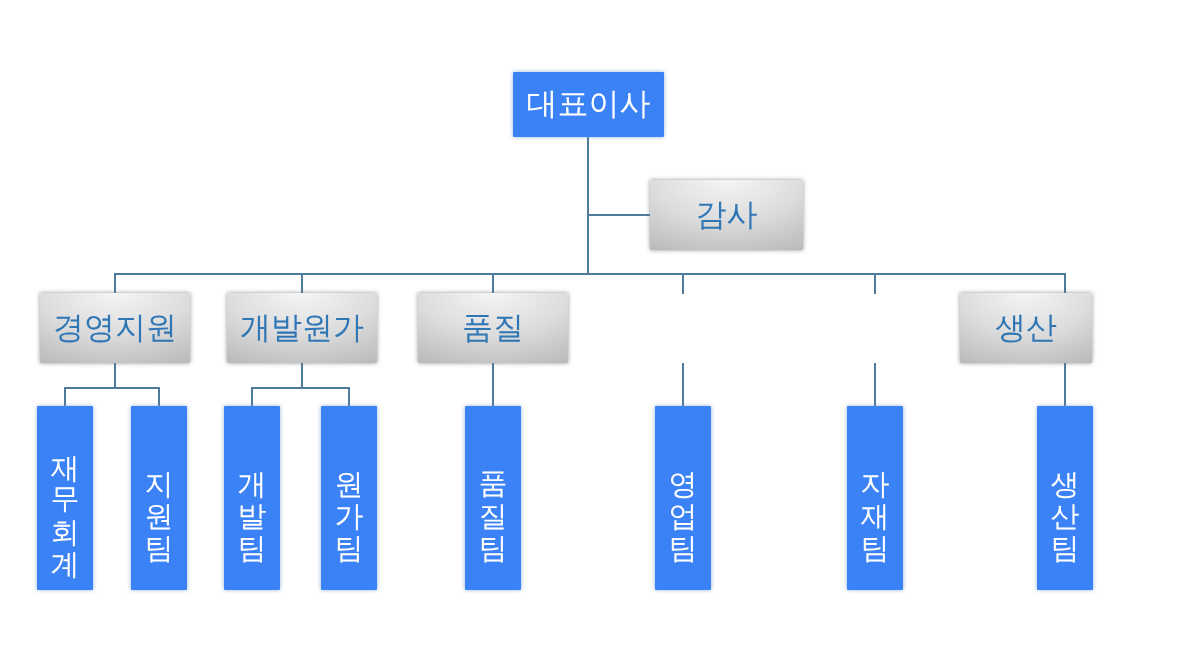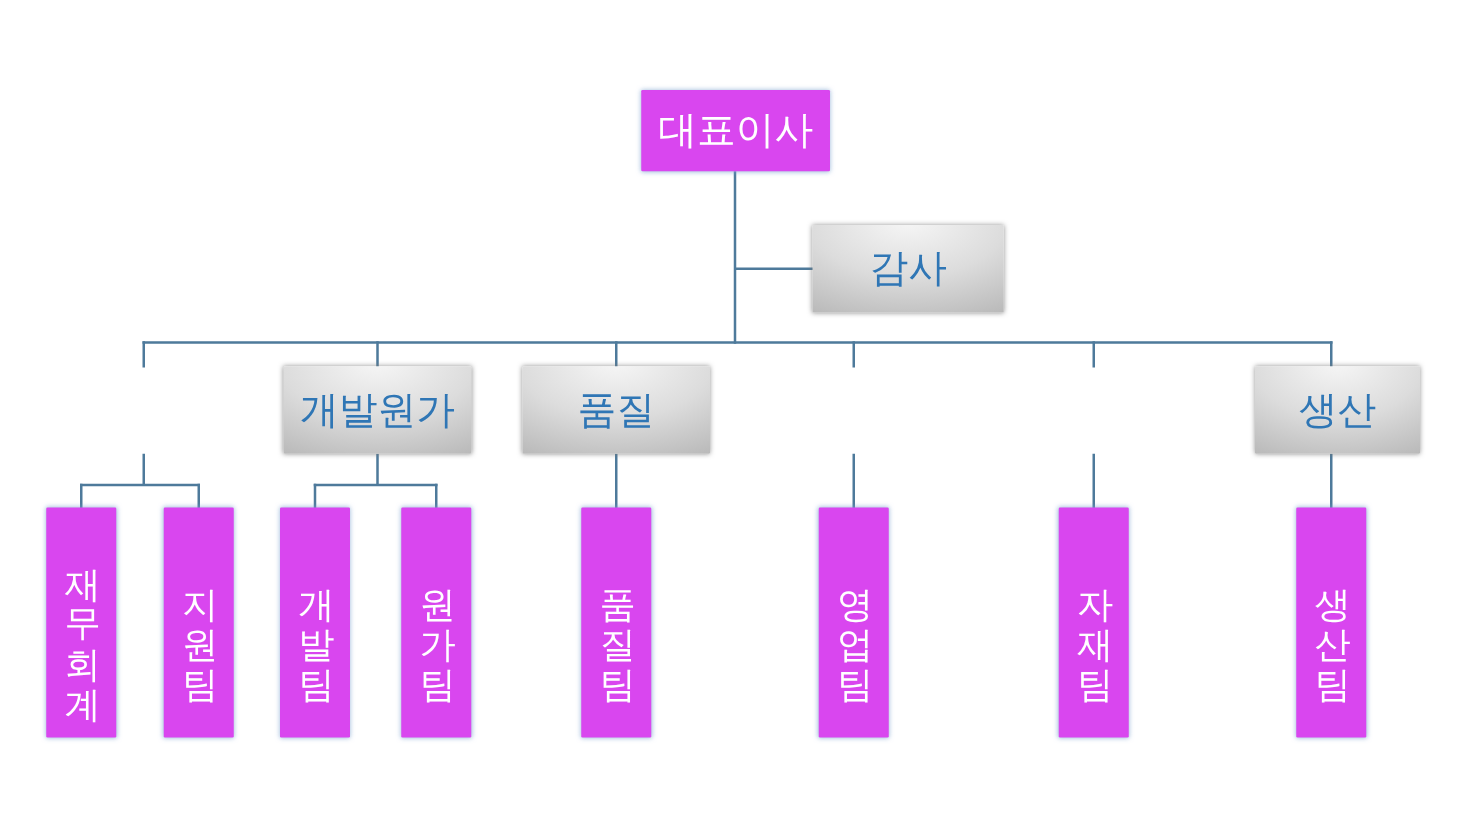--- a/index.html
+++ b/index.html
@@ -20,21 +20,21 @@
     background: #4e7a9b;
   }
   .node {
     position: absolute;
     display: flex;
     align-items: center;
     justify-content: center;
     text-align: center;
   }
   .node-blue {
-    background: #d946ef;
+    background: #3b82f6;
     color: #ffffff;
     box-shadow: 0 0 4px rgba(120, 160, 205, 0.75);
     border-radius: 1px;
   }
   .node-gray {
     background: radial-gradient(ellipse 135% 170% at 50% -5%, #f6f6f6 0%, #dcdcdc 38%, #bdbdbd 68%, #9d9d9d 100%);
     color: #2f76b5;
     box-shadow: 0 0 4px rgba(120, 120, 120, 0.8);
     border-radius: 1px;
   }
@@ -84,27 +84,30 @@
   <div class="cline" style="left:1064px;top:363px;width:2px;height:44px"></div>
 
   <div class="node node-blue" style="left:513px;top:72px;width:151px;height:65px">
     <span class="label">대표이사</span>
   </div>
 
   <div class="node node-gray" style="left:650px;top:180px;width:153px;height:70px">
     <span class="label">감사</span>
   </div>
 
+  <div class="node node-gray" style="left:40px;top:293px;width:150px;height:70px">
+    <span class="label">경영지원</span>
+  </div>
   <div class="node node-gray" style="left:227px;top:293px;width:150px;height:70px">
     <span class="label">개발원가</span>
   </div>
   <div class="node node-gray" style="left:418px;top:293px;width:150px;height:70px">
     <span class="label">품질</span>
   </div>
-  <div class="node node-gray" style="left:1004px;top:293px;width:132px;height:70px">
+  <div class="node node-gray" style="left:960px;top:293px;width:132px;height:70px">
     <span class="label">생산</span>
   </div>
 
   <div class="node node-blue" style="left:37px;top:406px;width:56px;height:184px">
     <span class="vlabel">재무회계</span>
   </div>
   <div class="node node-blue" style="left:131px;top:406px;width:56px;height:184px">
     <span class="vlabel">지원팀</span>
   </div>
   <div class="node node-blue" style="left:224px;top:406px;width:56px;height:184px">

